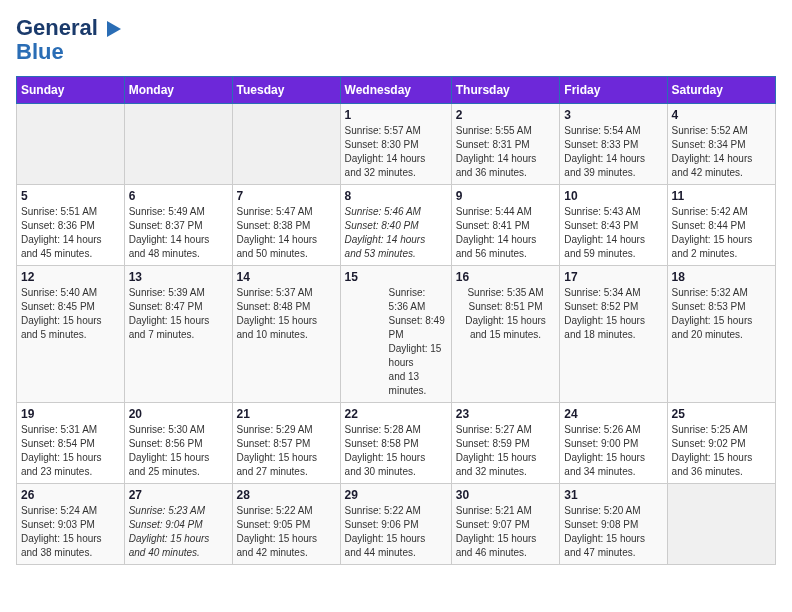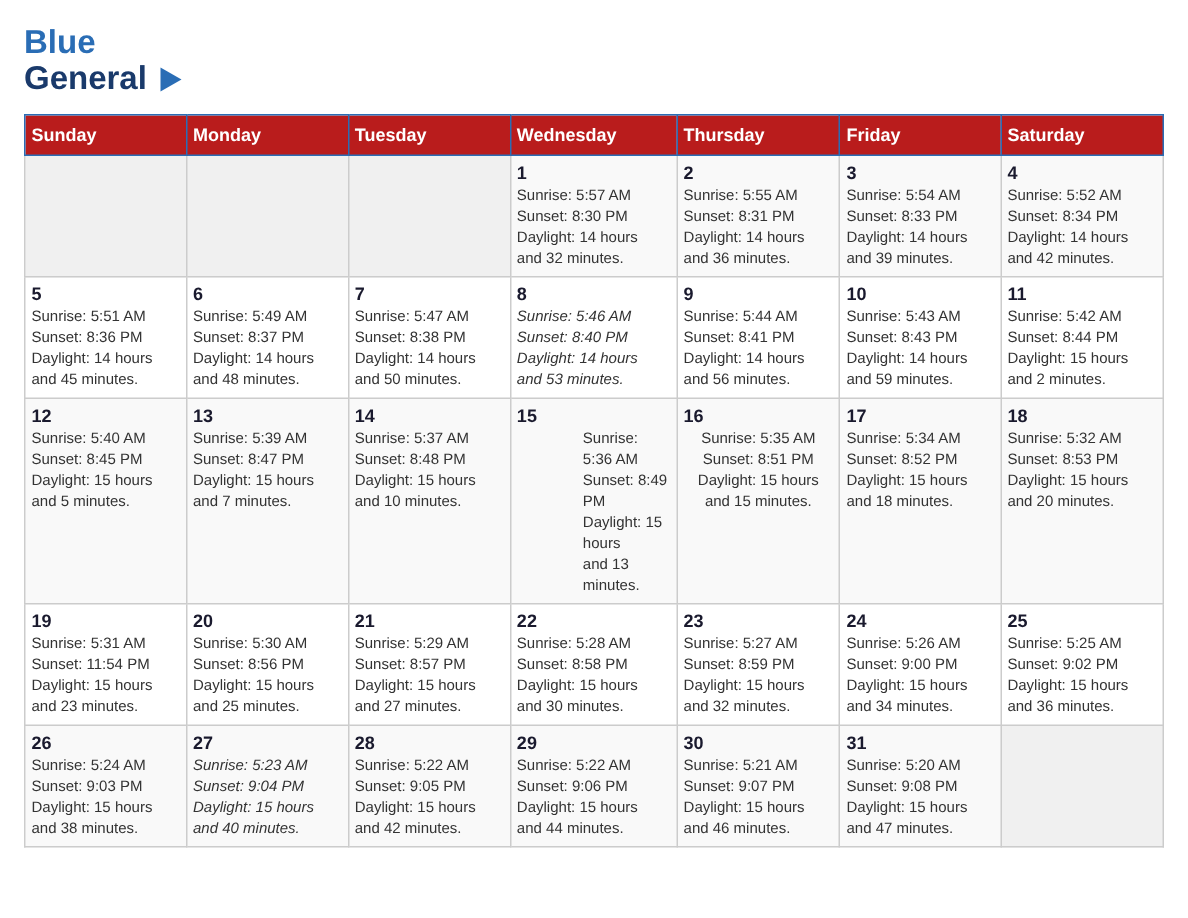--- a/index.html
+++ b/index.html
@@ -31,21 +31,21 @@
     .location-title {
       font-size: 16px;
       color: #333;
     }
     .calendar {
       width: 100%;
       border-collapse: collapse;
       font-size: 11px;
     }
     .calendar thead tr th {
-      background-color: #b91c1c;
+      background-color: #6d28d9;
       color: white;
       padding: 6px 4px;
       text-align: left;
       font-size: 12px;
       font-weight: bold;
       border: 1px solid #2a6db5;
     }
     .calendar tbody tr td {
       vertical-align: top;
       border: 1px solid #ccc;
@@ -71,27 +71,27 @@
       color: #333;
       line-height: 1.4;
     }
   </style>
 </head>
 <body>
 
 <div class="header">
   <div class="logo">
     <div>
-      <div style="font-size:22px;font-weight:bold;color:#2a6db5;line-height:1.1;">Blue</div>
       <div style="display:flex;align-items:center;">
         <div style="font-size:22px;font-weight:bold;color:#1a3a6b;line-height:1.1;">
           <span style="color:#1a3a6b;">General</span>
           <span style="display:inline-block;width:0;height:0;border-top:8px solid transparent;border-bottom:8px solid transparent;border-left:14px solid #2a6db5;margin-left:3px;vertical-align:middle;"></span>
         </div>
       </div>
+      <div style="font-size:22px;font-weight:bold;color:#2a6db5;line-height:1.1;">Blue</div>
     </div>
   </div>
   <div class="title-block">
     <div class="month-title"></div>
     <div class="location-title"></div>
   </div>
 </div>
 
 <table class="calendar">
   <thead>
@@ -238,21 +238,21 @@
           <div class="day-info" style="white-space: pre-line;">Sunrise: 5:32 AM
 Sunset: 8:53 PM
 Daylight: 15 hours
 and 20 minutes.</div>
         </td>
       </tr>
       <tr>
         <td>
           <div class="day-number">19</div>
           <div class="day-info" style="white-space: pre-line;">Sunrise: 5:31 AM
-Sunset: 11:54 PM
+Sunset: 8:54 PM
 Daylight: 15 hours
 and 23 minutes.</div>
         </td>
         <td>
           <div class="day-number">20</div>
           <div class="day-info" style="white-space: pre-line;">Sunrise: 5:30 AM
 Sunset: 8:56 PM
 Daylight: 15 hours
 and 25 minutes.</div>
         </td>

